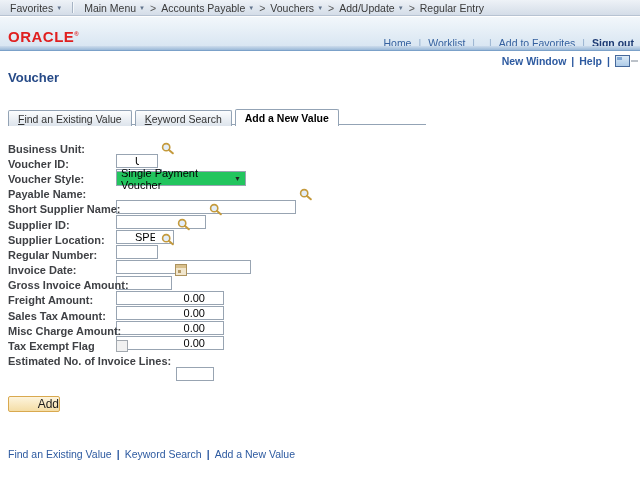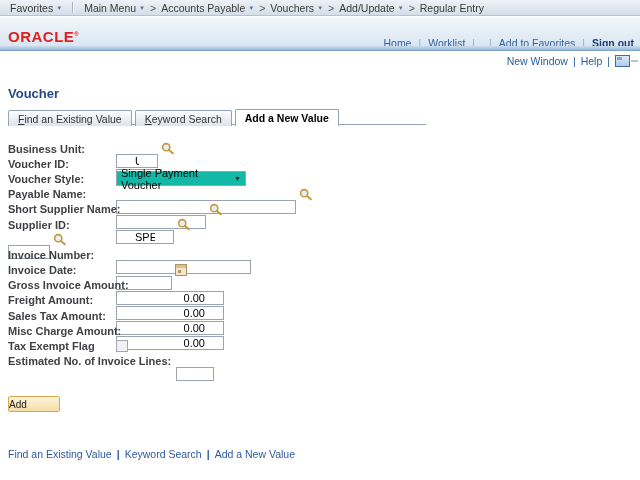--- a/index.html
+++ b/index.html
@@ -25,28 +25,28 @@
   .util-pipe{color:#93aecd;margin:0 7px;}
   .signout{font-weight:bold;color:#1c3a73;cursor:pointer;}
   .logo{position:absolute;left:8px;top:11px;color:#e01f1f;font-weight:bold;
     font-size:15px;letter-spacing:.5px;}
   .logo sup{font-size:6px;}
   .band{position:absolute;top:46px;left:0;width:640px;height:4px;
     background:linear-gradient(#cddcec,#9bb9d8);border-bottom:1px solid #7ba1c9;}
 
   
   .pagebar{position:absolute;top:55px;right:10px;display:flex;align-items:center;
-    font-size:10.5px;color:#2d5aa0;font-weight:normal;}
+    font-size:10.5px;color:#2d5aa0;font-weight:bold;}
   .pagebar .pipe{margin:0 5px;}
   .persicon{width:13px;height:10px;border:1px solid #46699c;
     background:linear-gradient(#dcebf7,#aecbe8);display:inline-block;position:relative;cursor:pointer;}
   .persicon::after{content:"";position:absolute;left:1px;top:1px;width:5px;height:3px;background:#7fa5d2;}
   .dash{position:absolute;top:60px;right:2px;width:7px;height:2px;background:#bcc2c9;}
 
-  .title{position:absolute;left:8px;top:86px;font-size:13px;font-weight:bold;color:#264a87;}
+  .title{position:absolute;left:8px;top:70px;font-size:13px;font-weight:bold;color:#264a87;}
 
   
   .tabs{position:absolute;left:8px;top:109px;display:flex;align-items:flex-end;z-index:2;}
   .tab{height:16px;box-sizing:border-box;border:1px solid #93a3b5;border-bottom:none;
     border-radius:2px 2px 0 0;background:linear-gradient(#fcfdfe,#dde4ec);
     padding:2px 9px 0;font-size:10.5px;color:#333;margin-right:3px;cursor:pointer;white-space:nowrap;}
   .tab u{text-decoration:underline;}
   .tab.active{background:#fff;font-weight:bold;color:#000;height:17px;}
   .tabline{position:absolute;left:8px;top:124px;width:418px;height:0;border-top:1px solid #93a3b5;z-index:1;}
 
@@ -54,35 +54,35 @@
   .form{position:absolute;left:8px;top:141px;z-index:1;}
   .row{display:flex;align-items:center;height:15.2px;font-size:11px;}
   .lbl{width:108px;font-weight:bold;color:#3f4145;flex-shrink:0;white-space:nowrap;}
   .lbl.auto{width:auto;margin-right:5px;}
   .inp{height:14px;box-sizing:border-box;border:1px solid #98a4b2;font-size:11px;
     font-family:inherit;padding:0 18px;background:#fff;color:#000;margin-top:25px;}
   .ra{text-align:right;}
   .w42{width:42px}.w46{width:46px}.w180{width:180px}.w90{width:90px}
   .w58{width:58px}.w34{width:34px}.w135{width:135px}.w56{width:56px}
   .w108{width:108px}.w28{width:28px}
-  .select{width:130px;height:15px;box-sizing:border-box;border:1px solid #98a4b2;background:#14b8a6;
+  .select{width:130px;height:15px;box-sizing:border-box;border:1px solid #98a4b2;background:#22c55e;
     display:flex;align-items:center;justify-content:space-between;padding:0 4px;
     font-size:11px;color:#000;cursor:pointer;}
   .selarrow{font-size:7px;color:#222;line-height:1;}
   .lookup{width:13px;height:13px;margin-left:3px;display:inline-block;cursor:pointer;line-height:0;}
   .calicon{width:12px;height:12px;margin-left:3px;border:1px solid #ad935e;background:#f1e6cd;
     box-sizing:border-box;position:relative;display:inline-block;cursor:pointer;}
   .calicon::before{content:"";position:absolute;top:0;left:0;right:0;height:3px;background:#d9c08c;}
   .calicon::after{content:"";position:absolute;top:5px;left:2px;width:3px;height:3px;background:#b59a67;}
   .checkbox{width:12px;height:12px;border:1px solid #a2a8af;background:#f1f1f1;
     box-sizing:border-box;display:inline-block;cursor:pointer;}
 
   .addbtn{position:absolute;left:8px;top:396px;width:52px;height:16px;box-sizing:border-box;
     background:linear-gradient(#fdf4dd,#f4dda6);border:1px solid #d9a94f;border-radius:2px;
-    font-size:10px;font-family:inherit;color:#1a1a1a;text-align:left;line-height:13px;
+    font-size:12px;font-family:inherit;color:#1a1a1a;text-align:right;line-height:13px;
     cursor:pointer;padding:0;}
 
   .footer{position:absolute;left:8px;top:448px;display:flex;align-items:center;
     font-size:10.5px;color:#2d5aa0;white-space:nowrap;}
   .footer .pipe{margin:0 5px;font-weight:bold;}
   .flink{cursor:pointer;}
 </style>
 </head>
 <body>
 
@@ -197,30 +197,31 @@
     <div class="row">
       <span class="lbl">Supplier ID:</span>
       <input class="inp w58" value="SPE" style="">
       <span class="lookup"><svg width="13" height="13" viewBox="0 0 13 13">
             <circle cx="5.2" cy="5.2" r="3.6" fill="#e4eef8" stroke="#c49a3c" stroke-width="1.6"></circle>
             <line x1="8" y1="8" x2="11.8" y2="11.3" stroke="#c49a3c" stroke-width="2" stroke-linecap="round"></line>
           </svg></span>
     </div>
 
     <div class="row">
+      <span class="lbl">Supplier Location:</span>
       <input class="inp w42" value="" style="">
       <span class="lookup"><svg width="13" height="13" viewBox="0 0 13 13">
             <circle cx="5.2" cy="5.2" r="3.6" fill="#e4eef8" stroke="#c49a3c" stroke-width="1.6"></circle>
             <line x1="8" y1="8" x2="11.8" y2="11.3" stroke="#c49a3c" stroke-width="2" stroke-linecap="round"></line>
           </svg></span>
     </div>
 
 
     <div class="row">
-      <span class="lbl">Invoice Number:</span>
+      <span class="lbl">Regular Number:</span>
       <input class="inp w135" value="" style="">
     </div>
 
     <div class="row">
       <span class="lbl">Invoice Date:</span>
       <input class="inp w56" value="" style="">
       <span class="calicon"></span>
     </div>
 
     <div class="row">

